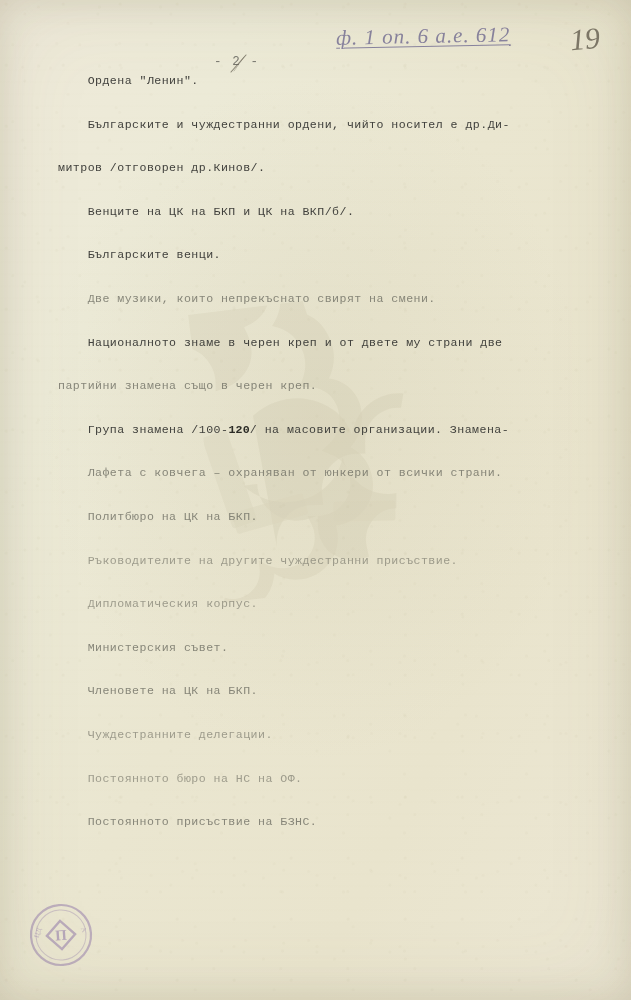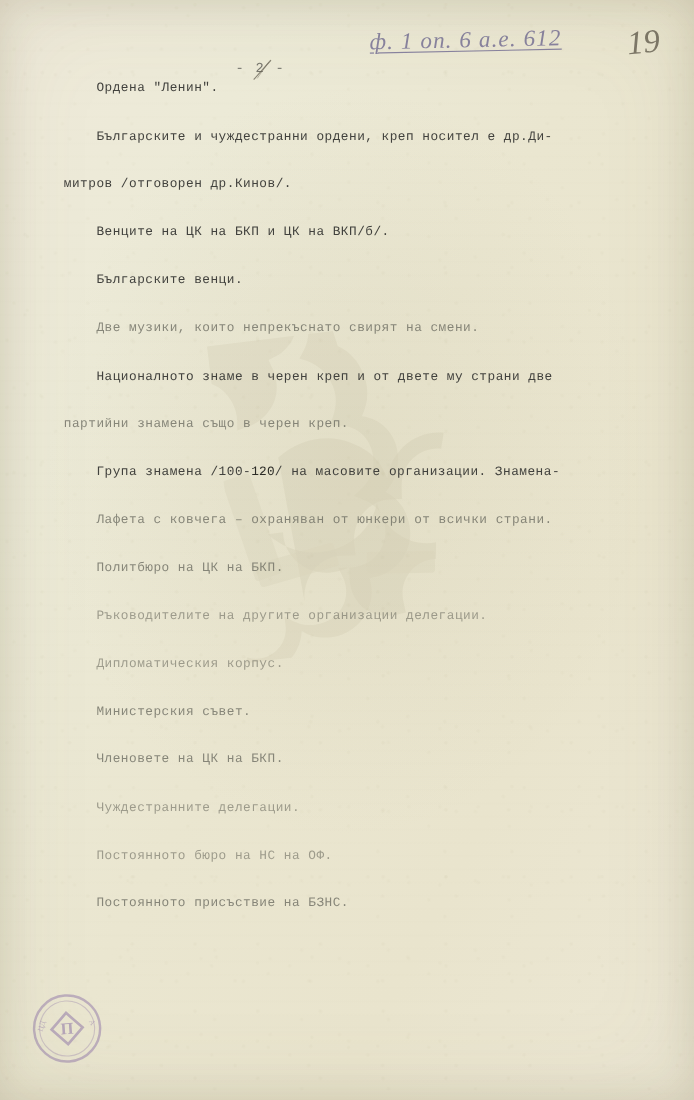--- a/index.html
+++ b/index.html
@@ -113,21 +113,21 @@
   }
   .ln {
     display: block;
     white-space: pre;
     position: relative;
   }
   
   .ln.faint  { color: #6e6e63; opacity: .80; }
   .ln.fainter{ color: #7d7c6f; opacity: .70; }
   .ovr {
-    font-weight: normal;
+    font-weight: bold;
     color: #2b2b26;
     letter-spacing: .2px;
   }
 
   
   #archive-stamp {
     position: absolute;
     left: 26px; top: 900px;
     width: 70px; height: 70px;
     pointer-events: none;
@@ -180,31 +180,31 @@
 
   <div id="page-marker">- 2 -</div>
   <div id="page-marker-strike">
     <svg viewBox="0 0 20 22" xmlns="http://www.w3.org/2000/svg">
       <path d="M2 20 L17 3" stroke="#6a6456" stroke-width="1.1" fill="none" stroke-linecap="round" opacity="0.75"></path>
       <path d="M5 19 L15 5" stroke="#6a6456" stroke-width="0.8" fill="none" stroke-linecap="round" opacity="0.45"></path>
     </svg>
   </div>
 
   <div id="body-text"><span class="ln">    Ордена "Ленин".</span>
-<span class="ln">    Българските и чуждестранни ордени, креп носител е др.Ди-</span>
+<span class="ln">    Българските и чуждестранни ордени, чийто носител е др.Ди-</span>
 <span class="ln">митров /отговорен др.Кинов/.</span>
 <span class="ln">    Венците на ЦК на БКП и ЦК на ВКП/б/.</span>
 <span class="ln">    Българските венци.</span>
 <span class="ln faint">    Две музики, които непрекъснато свирят на смени.</span>
 <span class="ln">    Националното знаме в черен креп и от двете му страни две</span>
 <span class="ln faint">партийни знамена също в черен креп.</span>
 <span class="ln"><span>    Група знамена /100-</span><span class="ovr">120</span><span>/ на масовите организации. Знамена-</span></span>
 <span class="ln faint">    Лафета с ковчега – охраняван от юнкери от всички страни.</span>
 <span class="ln faint">    Политбюро на ЦК на БКП.</span>
-<span class="ln fainter">    Ръководителите на другите организации делегации.</span>
+<span class="ln fainter">    Ръководителите на другите чуждестранни присъствие.</span>
 <span class="ln fainter">    Дипломатическия корпус.</span>
 <span class="ln faint">    Министерския съвет.</span>
 <span class="ln faint">    Членовете на ЦК на БКП.</span>
 <span class="ln fainter">    Чуждестранните делегации.</span>
 <span class="ln fainter">    Постоянното бюро на НС на ОФ.</span>
 <span class="ln faint">    Постоянното присъствие на БЗНС.</span>
 
 
 
 

